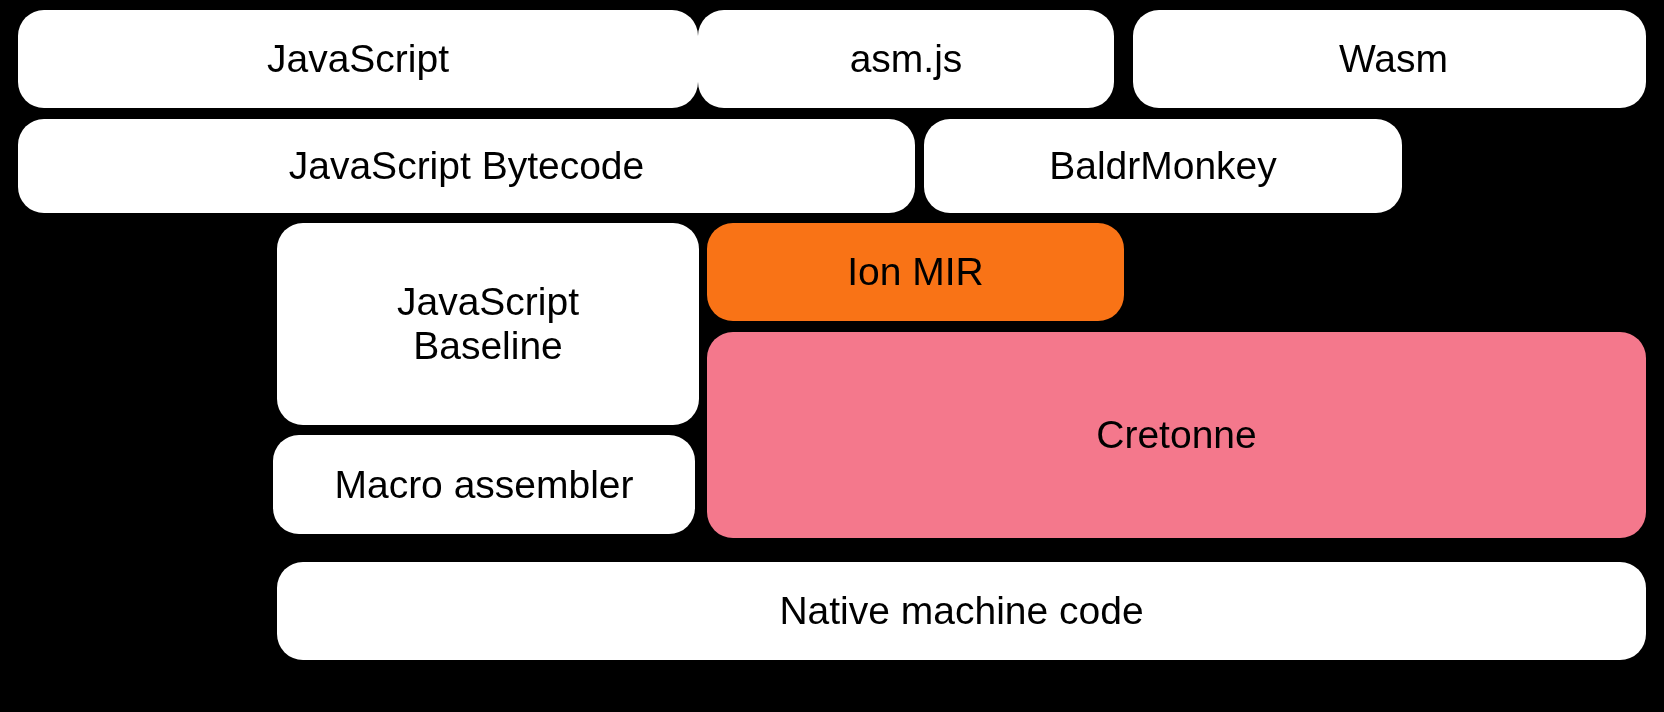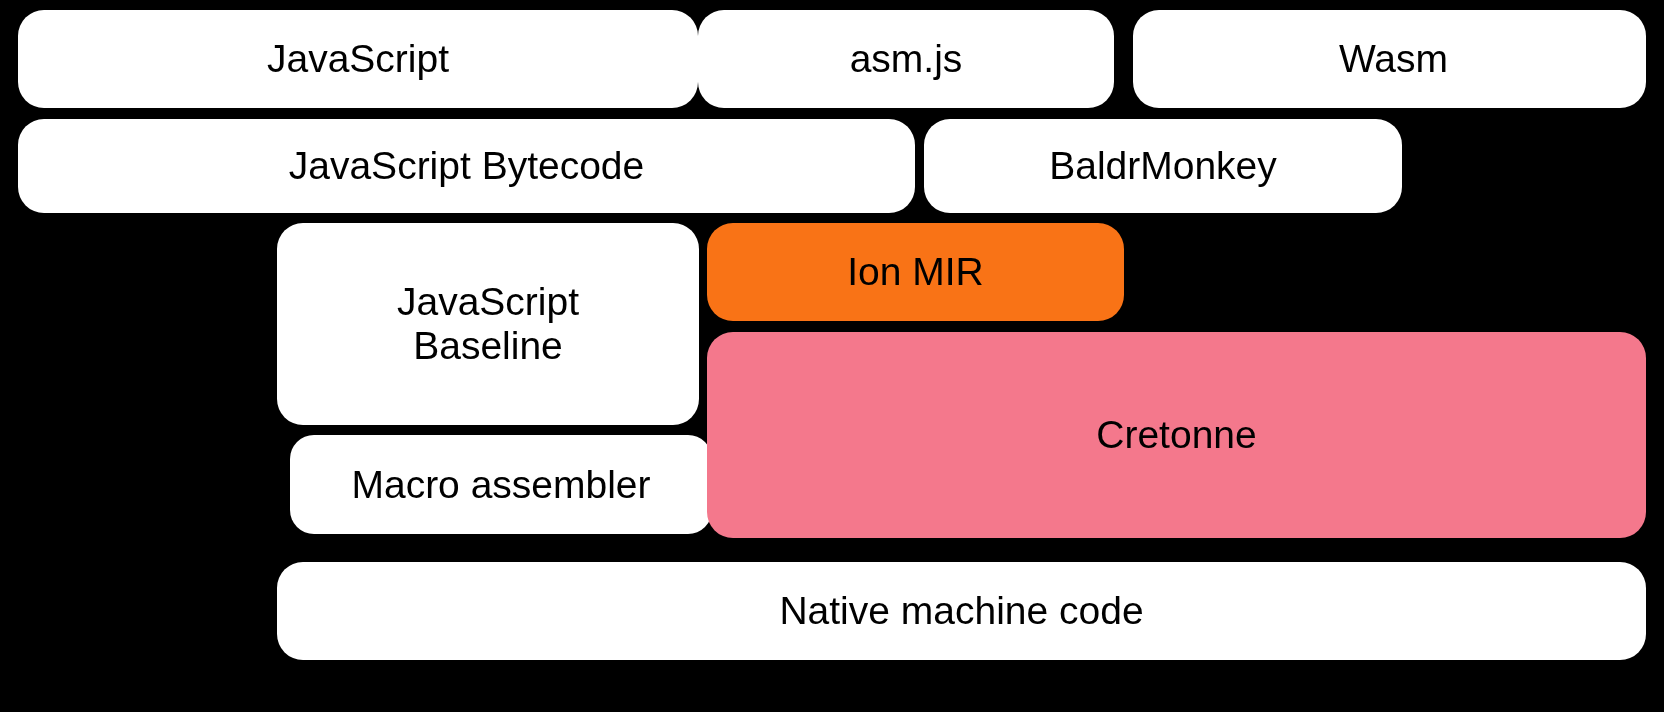--- a/index.html
+++ b/index.html
@@ -41,21 +41,21 @@
   
   #n-javascript        { left: 18px;   top: 10px;  width: 680px; height: 98px; }
   #n-asmjs             { left: 698px;  top: 10px;  width: 416px; height: 98px; }
   #n-wasm              { left: 1133px; top: 10px;  width: 513px; height: 98px; padding-left: 8px; }
   
   #n-js-bytecode       { left: 18px;   top: 119px; width: 897px; height: 94px; }
   #n-baldrmonkey       { left: 924px;  top: 119px; width: 478px; height: 94px; }
   
   #n-interpreter       { left: 18px;   top: 223px; width: 247px; height: 315px; }
   #n-js-baseline       { left: 277px;  top: 223px; width: 422px; height: 202px; }
-  #n-macro-assembler   { left: 290px;  top: 435px; width: 422px; height: 99px; border-radius: 24px;  }
+  #n-macro-assembler   { left: 273px;  top: 435px; width: 422px; height: 99px;  }
   #n-ion-mir           { left: 707px;  top: 223px; width: 417px; height: 98px;  }
   #n-cretonne          { left: 707px;  top: 332px; width: 939px; height: 206px; }
   
   #n-native-machine    { left: 277px;  top: 562px; width: 1369px; height: 98px; }
 </style>
 </head>
 <body>
 
 <div id="diagram">
 

